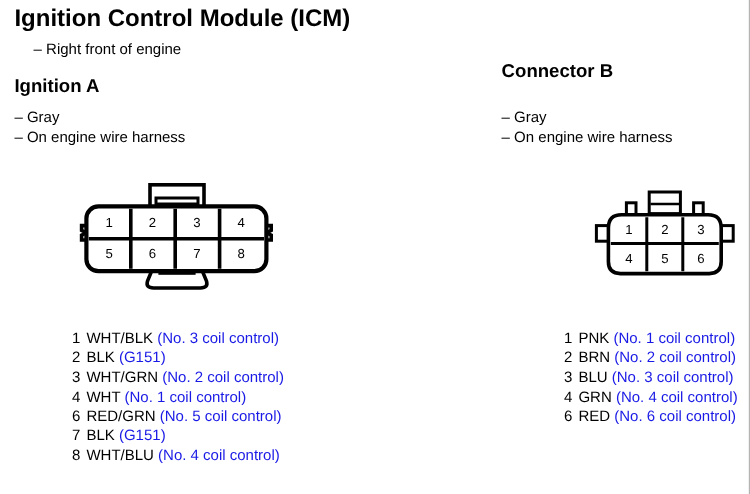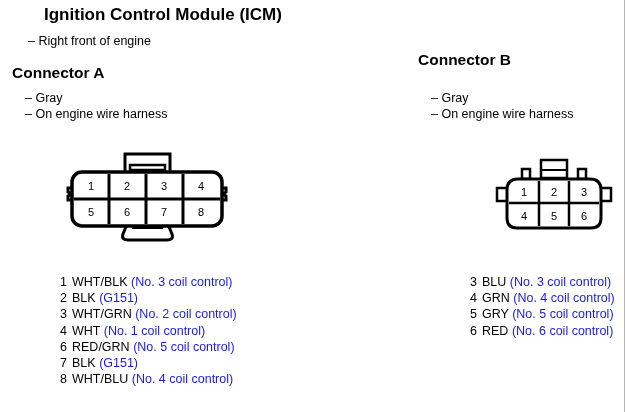--- a/index.html
+++ b/index.html
@@ -20,45 +20,43 @@
   .page {
     position: absolute;
     inset: 0;
   }
 
   
   .doc-title {
     position: absolute;
     left: 12px;
     top: 5px;
-    font-size: 17px;
+    font-size: 20px;
     font-weight: bold;
     letter-spacing: 0px;
     white-space: nowrap;
-    margin-left: 32px;
   }
   .doc-sub {
     position: absolute;
     left: 28px;
     top: 34px;
     font-size: 12.5px;
     white-space: nowrap;
   }
 
   .conn-head {
     position: absolute;
     font-size: 15.5px;
     font-weight: bold;
     white-space: nowrap;
   }
   .conn-sub {
     position: absolute;
     font-size: 12.5px;
     white-space: nowrap;
-    margin-left: 13px;
   }
 
   #connA-head { left: 12px;  top: 64px; }
   #connA-sub1 { left: 12px;  top: 91px; }
   #connA-sub2 { left: 12px;  top: 107px; }
 
   #connB-head { left: 418px; top: 51px; }
   #connB-sub1 { left: 418px; top: 91px; }
   #connB-sub2 { left: 418px; top: 107px; }
 
@@ -102,21 +100,21 @@
   }
 </style>
 </head>
 <body>
 
 <div class="page">
 
   <div class="doc-title">Ignition Control Module (ICM)</div>
   <div class="doc-sub">– Right front of engine</div>
 
-  <div class="conn-head" id="connA-head">Connector A</div>
+  <div class="conn-head" id="connA-head">Ignition A</div>
   <div class="conn-sub" id="connA-sub1">– Gray</div>
   <div class="conn-sub" id="connA-sub2">– On engine wire harness</div>
 
   <div class="diagram" id="diagA">
     <svg width="170" height="92" viewBox="0 0 170 92" xmlns="http://www.w3.org/2000/svg">
 
       <g>
         <rect x="63" y="2" width="45" height="20" fill="#ffffff" stroke="#000000" stroke-width="3"></rect>
         <rect x="68" y="13" width="35" height="5" fill="#ffffff" stroke="#000000" stroke-width="2.5"></rect>
       </g>
@@ -204,26 +202,29 @@
       <text class="pin-num" x="92" y="34">3</text>
 
       <text class="pin-num" x="32" y="58">4</text>
       <text class="pin-num" x="62" y="58">5</text>
       <text class="pin-num" x="92" y="58">6</text>
     </svg>
   </div>
 
   <div class="pin-list" id="listB">
     <div class="pin-row">
+      <span class="pin-idx">1</span><span class="pin-wire">PNK</span> <span class="pin-note">(No. 1 coil control)</span>
+    </div>
+    <div class="pin-row">
+      <span class="pin-idx">2</span><span class="pin-wire">BRN</span> <span class="pin-note">(No. 2 coil control)</span>
+    </div>
+    <div class="pin-row">
       <span class="pin-idx">3</span><span class="pin-wire">BLU</span> <span class="pin-note">(No. 3 coil control)</span>
     </div>
     <div class="pin-row">
       <span class="pin-idx">4</span><span class="pin-wire">GRN</span> <span class="pin-note">(No. 4 coil control)</span>
     </div>
     <div class="pin-row">
-      <span class="pin-idx">5</span><span class="pin-wire">GRY</span> <span class="pin-note">(No. 5 coil control)</span>
-    </div>
-    <div class="pin-row">
       <span class="pin-idx">6</span><span class="pin-wire">RED</span> <span class="pin-note">(No. 6 coil control)</span>
     </div>
   </div>
 
 </div>
 
 </body></html>

